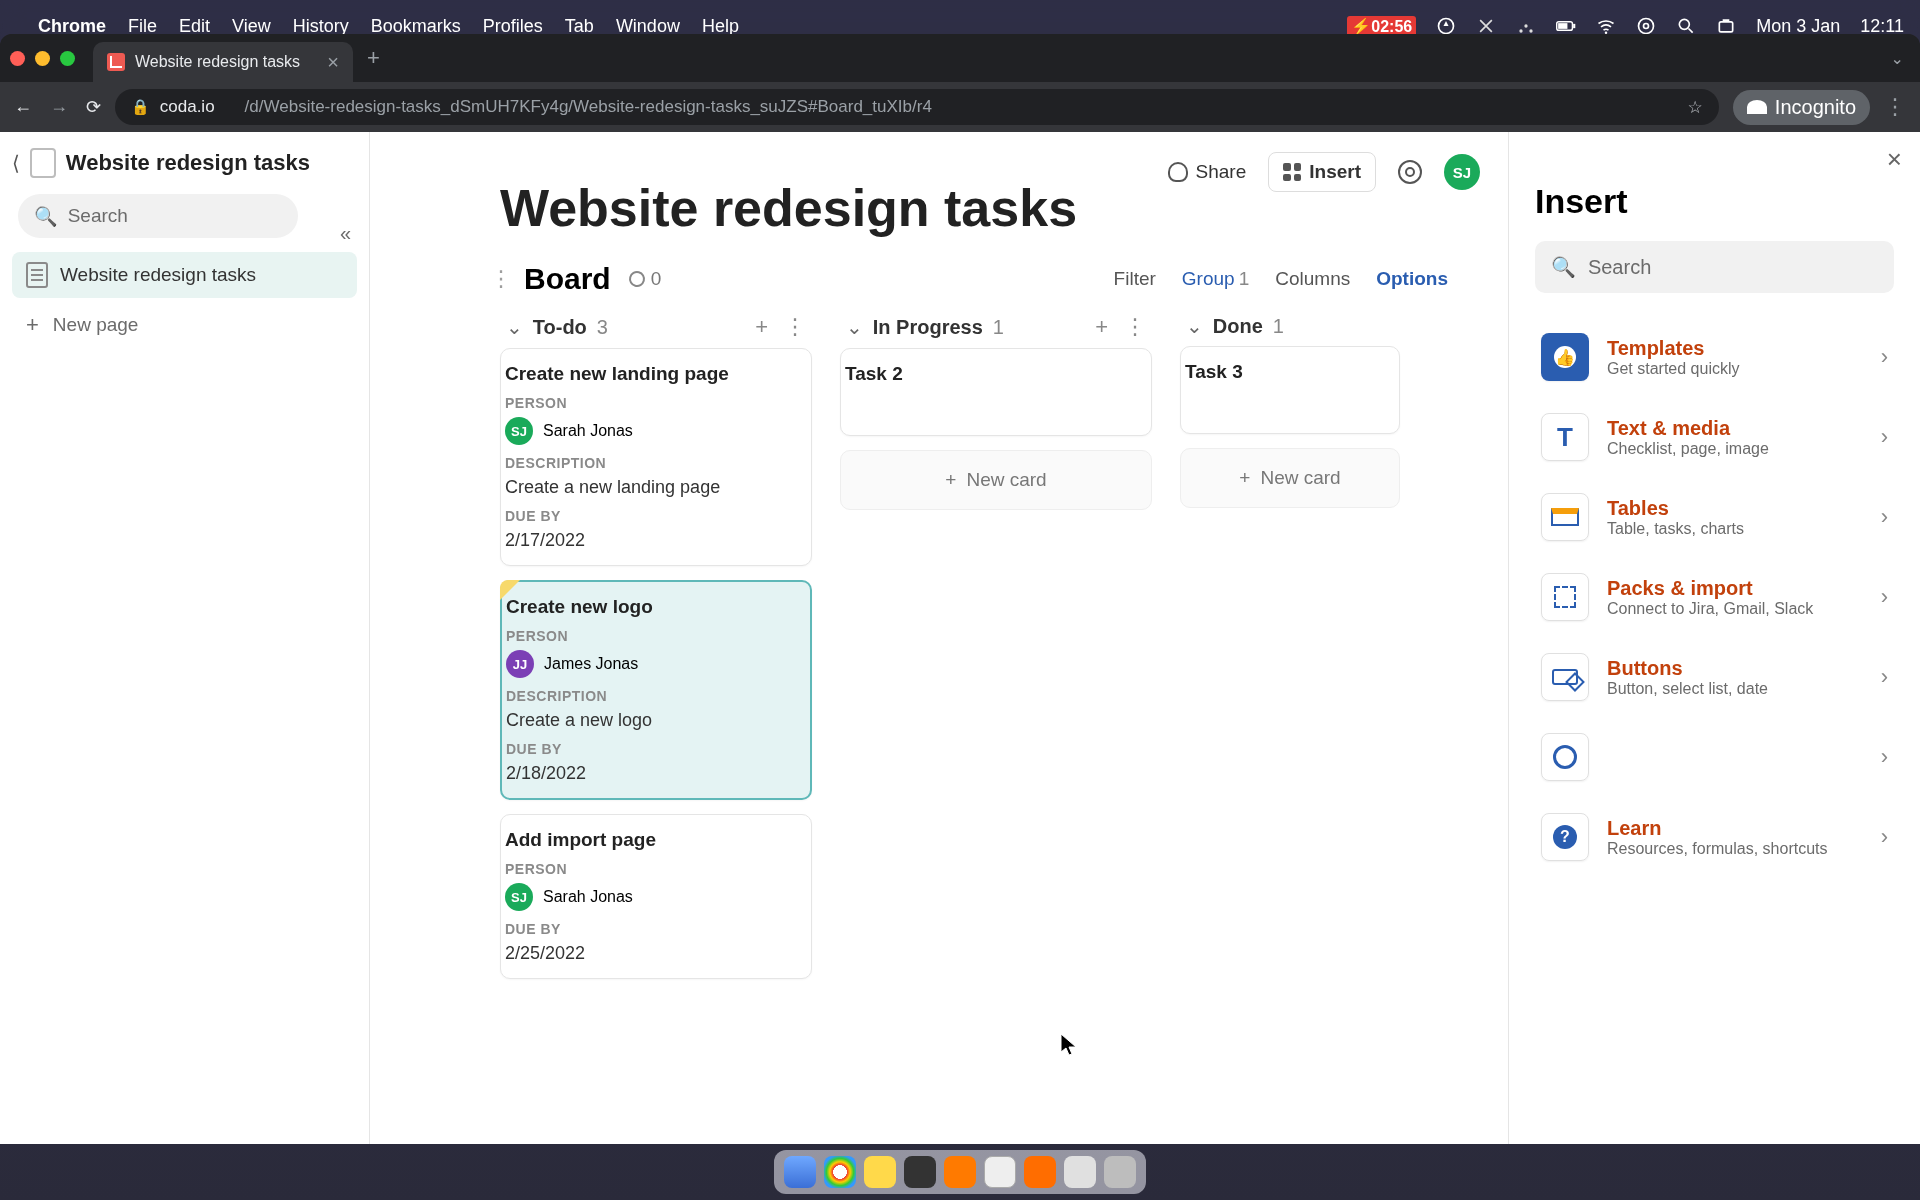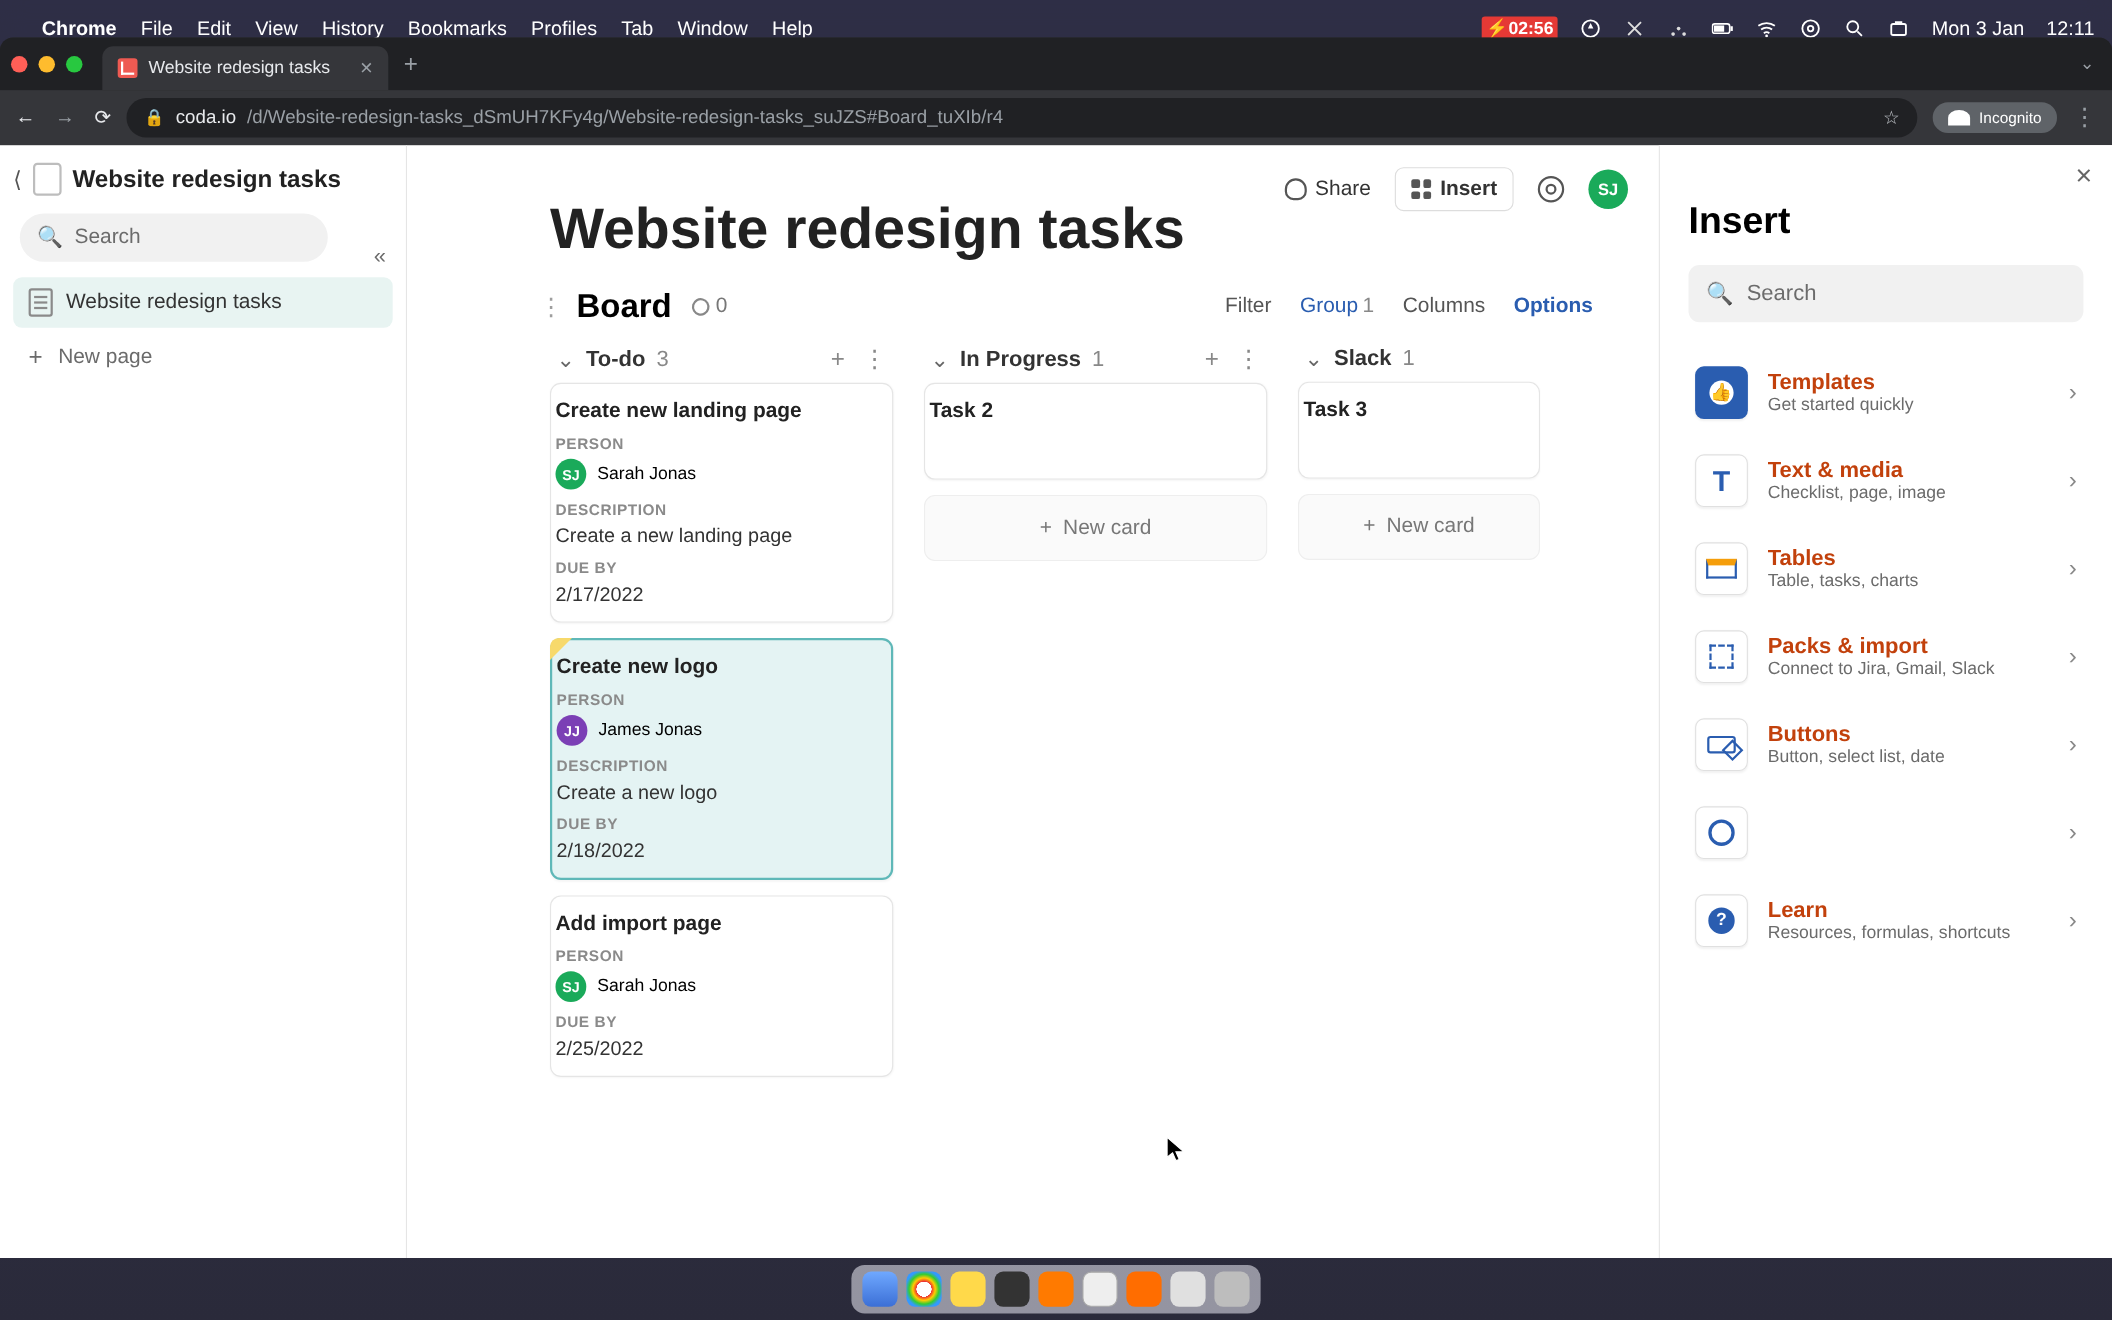--- a/index.html
+++ b/index.html
@@ -20,23 +20,23 @@
   .tab { background:#35363a; border-radius:10px 10px 0 0; height:40px; display:flex; align-items:center; padding:0 14px; color:#e8eaed; font-size:16px; gap:10px; min-width:260px; margin-top:8px;}
   .tab .favicon { width:18px;height:18px;background:#ee5a52;border-radius:3px; position:relative;}
   .tab .favicon::after{content:"";position:absolute;inset:3px;border:2px solid #fff;border-top:none;border-right:none;}
   .tab-close { margin-left:auto; font-size:20px; color:#9aa0a6; }
   .newtab { color:#9aa0a6; font-size:22px; margin-left:14px; }
   .expand-tabs { margin-left:auto; margin-right:16px; color:#9aa0a6; }
   .chrome-toolbar { height:50px; background:#35363a; display:flex; align-items:center; padding:0 14px; gap:14px; color:#9aa0a6; font-size:18px;}
   .nav-arrows { display:flex; gap:18px; }
   .omnibox { flex:1; background:#202124; border-radius:24px; height:36px; display:flex; align-items:center; padding:0 16px; color:#bdc1c6; font-size:17px; gap:10px; }
   .omnibox .lock { font-size:15px; }
-  .omnibox .url-dim { color:#9aa0a6; }
+  .omnibox .url-dim { color:#9aa0a6;margin-left:20px; }
   .omnibox .star { margin-left:auto; }
-  .incognito-badge{ display:flex;align-items:center;gap:8px;background:#5f6368;color:#fff;padding:6px 14px;border-radius:20px;font-size:14px;text-align:right;}
+  .incognito-badge{ display:flex;align-items:center;gap:8px;background:#5f6368;color:#fff;padding:6px 14px;border-radius:20px;font-size:20px;text-align:right;}
   .incognito-badge .hat{width:20px;height:14px;background:#fff;border-radius:50% 50% 0 0;position:relative;}
   .kebab { font-size:22px; }
   
   .app { flex:1; background:#fff; display:flex; position:relative; }
   .left-rail { width:370px; border-right:1px solid #e5e5e5; padding:16px 12px; position:relative;}
   .doc-header-row { display:flex; align-items:center; gap:10px; margin-bottom:16px; }
   .back-caret { font-size:20px; color:#555; }
   .doc-icon { width:26px;height:30px;border:2px solid #bdbdbd;border-radius:4px;position:relative;}
   .doc-title-left { font-size:22px; font-weight:700; color:#222; }
   .search-pill { background:#f1f1f1; border-radius:22px; height:44px; display:flex; align-items:center; padding:0 16px; gap:10px; color:#6b6b6b; font-size:19px; margin:0 6px 14px 6px; width:280px;}
@@ -333,21 +333,21 @@
           </div>
           <div class="newcard">
             <span>+</span>
             <span>New card</span>
           </div>
         </div>
 
         <div class="col" style="width:220px;">
           <div class="col-header">
             <span class="caret">⌄</span>
-            <span class="ttl">Slack</span>
+            <span class="ttl">Done</span>
             <span class="cnt">1</span>
           </div>
           <div class="card simplecard">
             <div class="card-title">Task 3</div>
           </div>
           <div class="newcard">
             <span>+</span>
             <span>New card</span>
           </div>
         </div>

